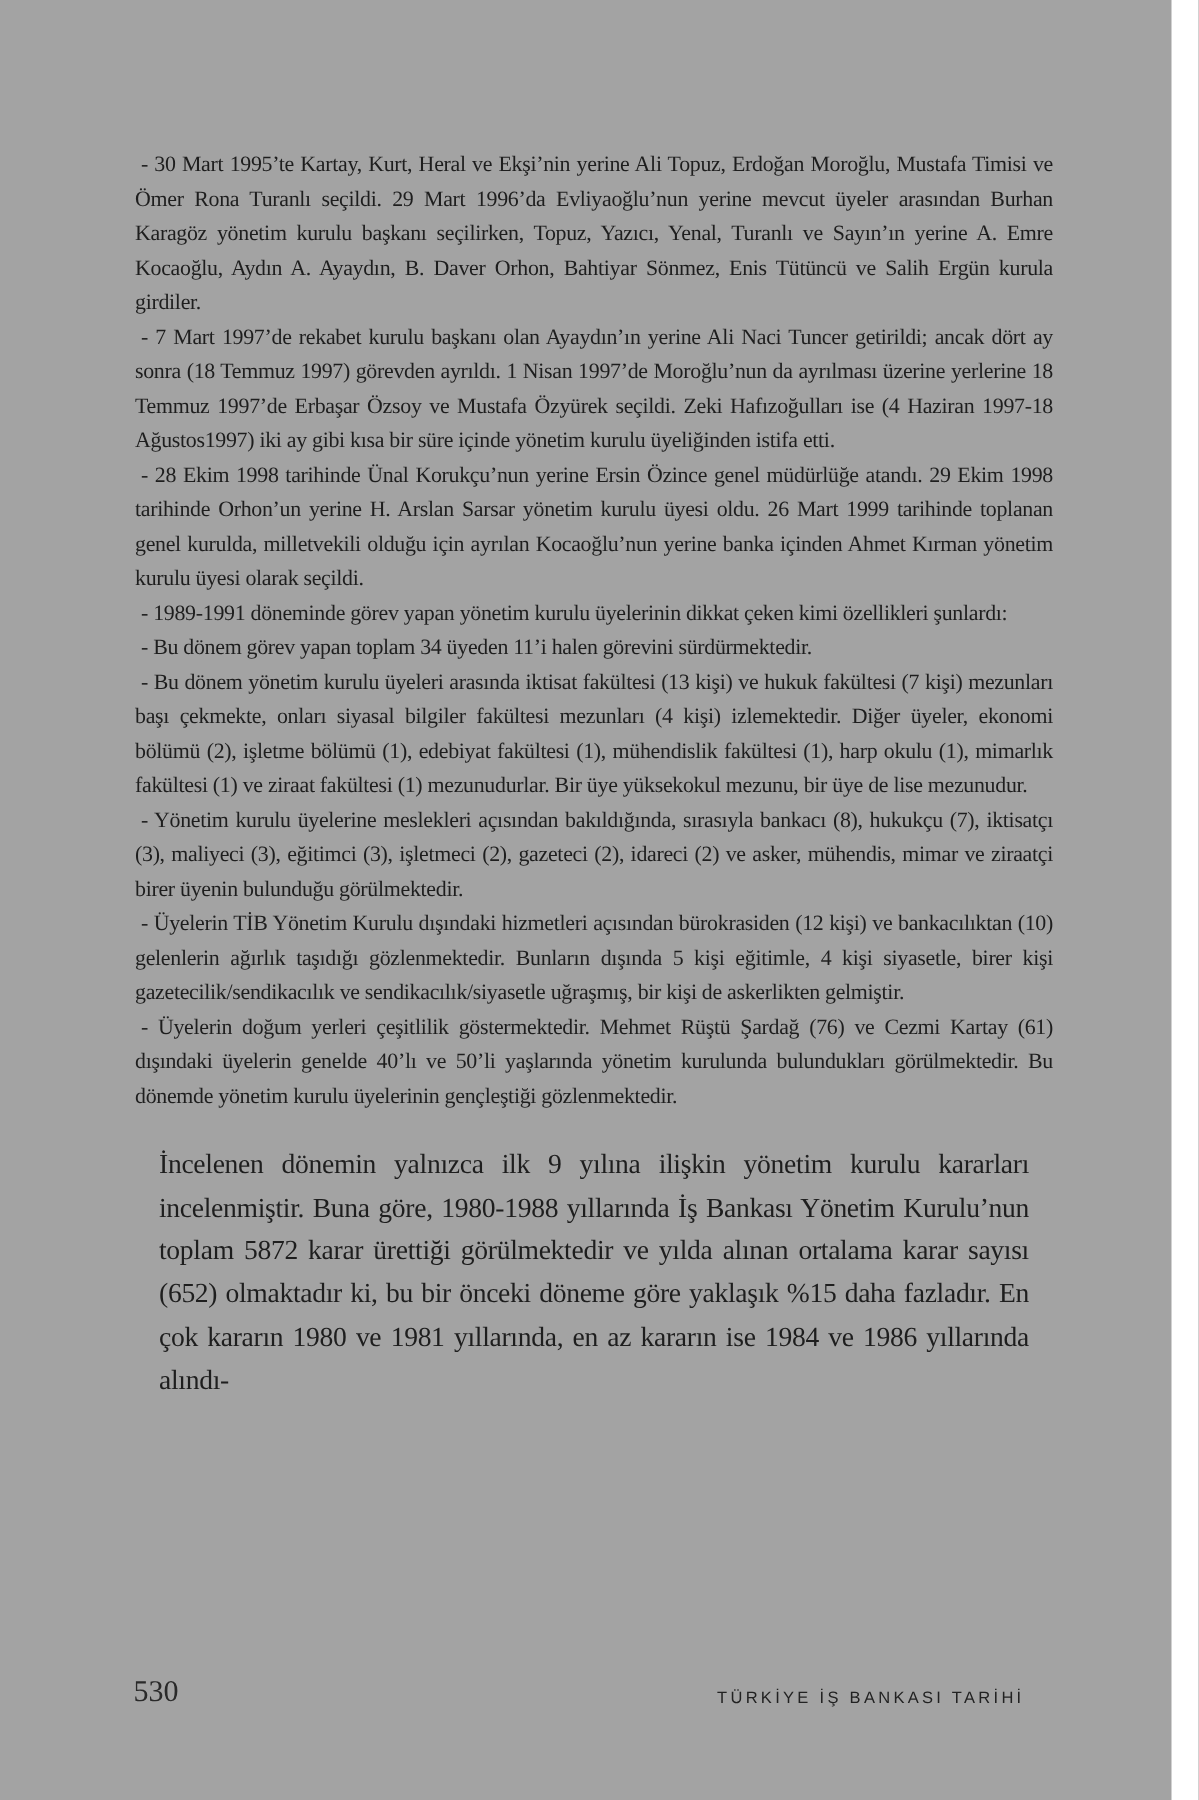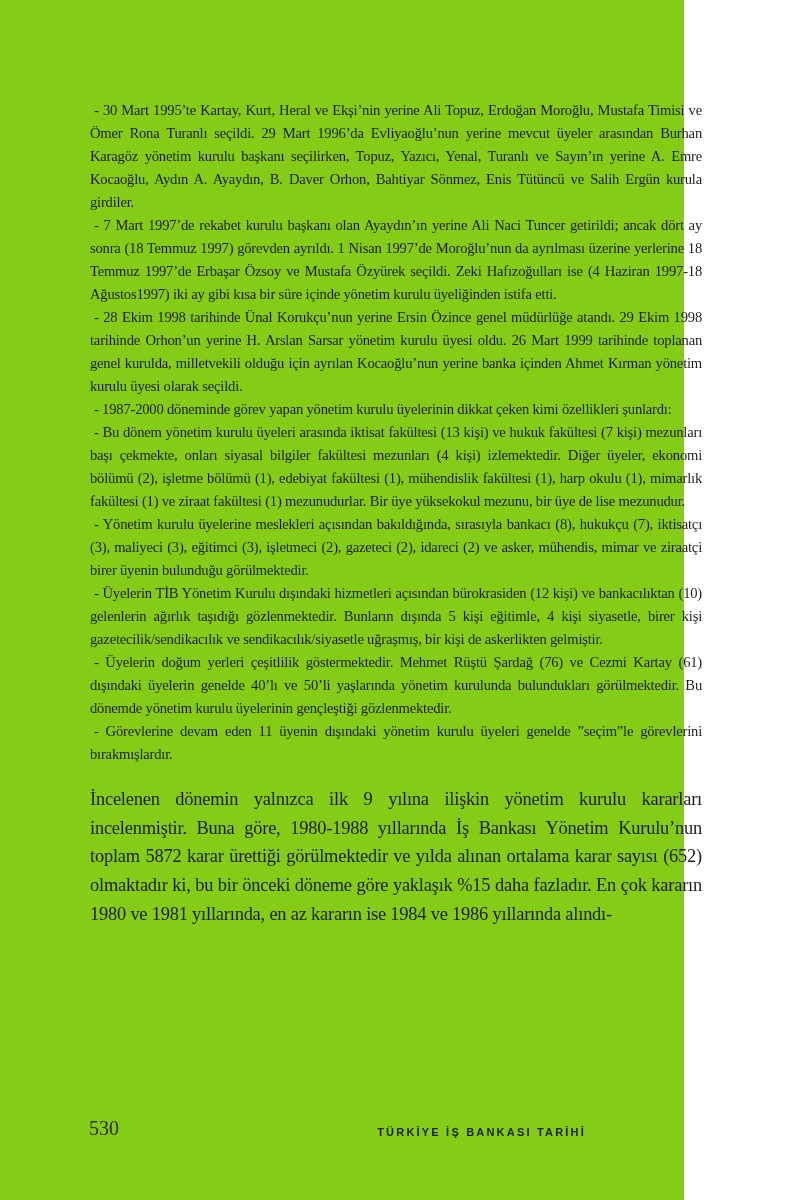--- a/index.html
+++ b/index.html
@@ -5,79 +5,79 @@
   html, body { margin: 0; padding: 0; }
   body {
     width: 799px; height: 1200px;
     background: #ffffff;
     font-family: "Liberation Serif", "DejaVu Serif", serif;
     color: #1e1e1e;
     overflow: hidden;
   }
   .page {
     position: relative;
-    width: 684px; height: 1200px;
-    background: #84cc16;
+    width: 781px; height: 1200px;
+    background: #a3a3a3;
   }
   .content {
     position: absolute;
     top: 99px; left: 90px;
     width: 612px;
   }
   .notes p {
     margin: 0;
     font-size: 14.6px;
     line-height: 23px;
     letter-spacing: -0.2px;
     text-align: justify;
     text-indent: 4px;
     hyphens: none;
   }
   .closing {
-    margin: 0;
+    margin: 16px;
     margin-top: 19px;
     font-size: 18.4px;
     line-height: 28.7px;
     letter-spacing: -0.2px;
     text-align: justify;
   }
   .folio {
     position: absolute;
     left: 89px; top: 1117px;
     font-size: 20px;
     color: #2a2a2a;
   }
   .running-title {
     position: absolute;
     right: 98px; top: 1126px;
     font-family: "Liberation Sans", "DejaVu Sans", sans-serif;
     font-size: 11px;
-    font-weight: 700;
+    font-weight: 400;
     letter-spacing: 2.2px;
     color: #222222;
     white-space: nowrap;
   }
 </style>
 </head>
 <body>
 
 <main class="page">
 
   <div class="content">
 
     <section class="notes">
       <p>- 30 Mart 1995’te Kartay, Kurt, Heral ve Ekşi’nin yerine Ali Topuz, Erdoğan Moroğlu, Mustafa Timisi ve Ömer Rona Turanlı seçildi. 29 Mart 1996’da Evliyaoğlu’nun yerine mevcut üyeler arasından Burhan Karagöz yönetim kurulu başkanı seçilirken, Topuz, Yazıcı, Yenal, Turanlı ve Sayın’ın yerine A. Emre Kocaoğlu, Aydın A. Ayaydın, B. Daver Orhon, Bahtiyar Sönmez, Enis Tütüncü ve Salih Ergün kurula girdiler.</p>
       <p>- 7 Mart 1997’de rekabet kurulu başkanı olan Ayaydın’ın yerine Ali Naci Tuncer getirildi; ancak dört ay sonra (18 Temmuz 1997) görevden ayrıldı. 1 Nisan 1997’de Moroğlu’nun da ayrılması üzerine yerlerine 18 Temmuz 1997’de Erbaşar Özsoy ve Mustafa Özyürek seçildi. Zeki Hafızoğulları ise (4 Haziran 1997-18 Ağustos1997) iki ay gibi kısa bir süre içinde yönetim kurulu üyeliğinden istifa etti.</p>
       <p>- 28 Ekim 1998 tarihinde Ünal Korukçu’nun yerine Ersin Özince genel müdürlüğe atandı. 29 Ekim 1998 tarihinde Orhon’un yerine H. Arslan Sarsar yönetim kurulu üyesi oldu. 26 Mart 1999 tarihinde toplanan genel kurulda, milletvekili olduğu için ayrılan Kocaoğlu’nun yerine banka içinden Ahmet Kırman yönetim kurulu üyesi olarak seçildi.</p>
-      <p>- 1987-2000 döneminde görev yapan yönetim kurulu üyelerinin dikkat çeken kimi özellikleri şunlardı:</p>
+      <p>- 1989-1991 döneminde görev yapan yönetim kurulu üyelerinin dikkat çeken kimi özellikleri şunlardı:</p>
+      <p>- Bu dönem görev yapan toplam 34 üyeden 11’i halen görevini sürdürmektedir.</p>
       <p>- Bu dönem yönetim kurulu üyeleri arasında iktisat fakültesi (13 kişi) ve hukuk fakültesi (7 kişi) mezunları başı çekmekte, onları siyasal bilgiler fakültesi mezunları (4 kişi) izlemektedir. Diğer üyeler, ekonomi bölümü (2), işletme bölümü (1), edebiyat fakültesi (1), mühendislik fakültesi (1), harp okulu (1), mimarlık fakültesi (1) ve ziraat fakültesi (1) mezunudurlar. Bir üye yüksekokul mezunu, bir üye de lise mezunudur.</p>
       <p>- Yönetim kurulu üyelerine meslekleri açısından bakıldığında, sırasıyla bankacı (8), hukukçu (7), iktisatçı (3), maliyeci (3), eğitimci (3), işletmeci (2), gazeteci (2), idareci (2) ve asker, mühendis, mimar ve ziraatçi birer üyenin bulunduğu görülmektedir.</p>
       <p>- Üyelerin TİB Yönetim Kurulu dışındaki hizmetleri açısından bürokrasiden (12 kişi) ve bankacılıktan (10) gelenlerin ağırlık taşıdığı gözlenmektedir. Bunların dışında 5 kişi eğitimle, 4 kişi siyasetle, birer kişi gazetecilik/sendikacılık ve sendikacılık/siyasetle uğraşmış, bir kişi de askerlikten gelmiştir.</p>
       <p>- Üyelerin doğum yerleri çeşitlilik göstermektedir. Mehmet Rüştü Şardağ (76) ve Cezmi Kartay (61) dışındaki üyelerin genelde 40’lı ve 50’li yaşlarında yönetim kurulunda bulundukları görülmektedir. Bu dönemde yönetim kurulu üyelerinin gençleştiği gözlenmektedir.</p>
-      <p>- Görevlerine devam eden 11 üyenin dışındaki yönetim kurulu üyeleri genelde ”seçim”le görevlerini bırakmışlardır.</p>
     </section>
 
     <p class="closing">İncelenen dönemin yalnızca ilk 9 yılına ilişkin yönetim kurulu kararları incelenmiştir. Buna göre, 1980-1988 yıllarında İş Bankası Yönetim Kurulu’nun toplam 5872 karar ürettiği görülmektedir ve yılda alınan ortalama karar sayısı (652) olmaktadır ki, bu bir önceki döneme göre yaklaşık %15 daha fazladır. En çok kararın 1980 ve 1981 yıllarında, en az kararın ise 1984 ve 1986 yıllarında alındı-</p>
 
   </div>
 
   <span class="folio">530</span>
 
   <span class="running-title">TÜRKİYE İŞ BANKASI TARİHİ</span>
 

